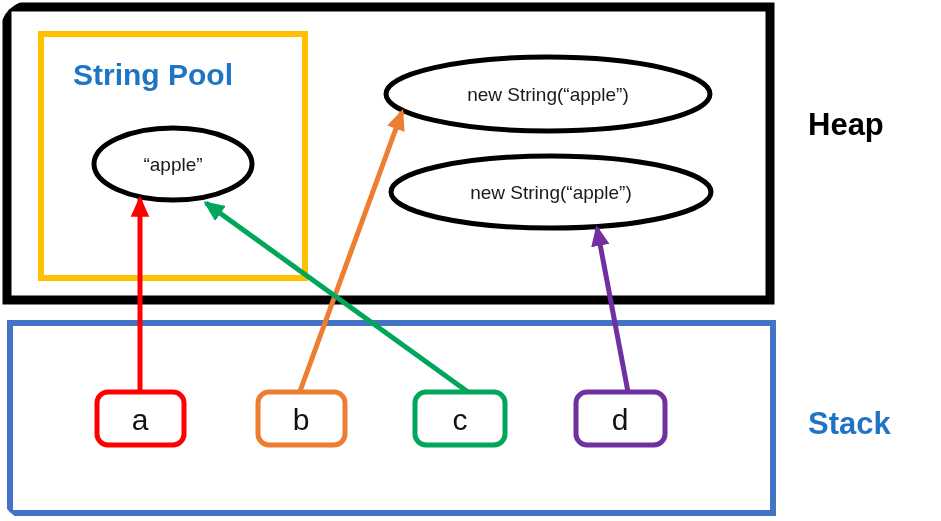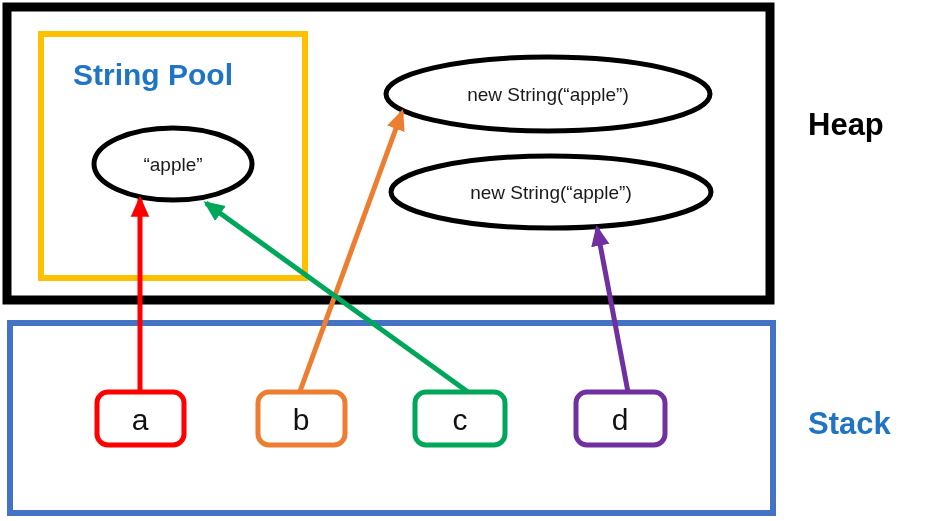--- a/index.html
+++ b/index.html
@@ -9,20 +9,21 @@
   }
   body {
     font-family: "Liberation Sans", sans-serif;
   }
   #diagram-root {
     position: relative;
     width: 941px;
     height: 521px;
     background: #ffffff;
     overflow: hidden;
+    border-radius: 32px;
   }
   svg#diagram-svg {
     position: absolute;
     left: 0;
     top: 0;
     width: 941px;
     height: 521px;
     display: block;
   }
   .region-label {

